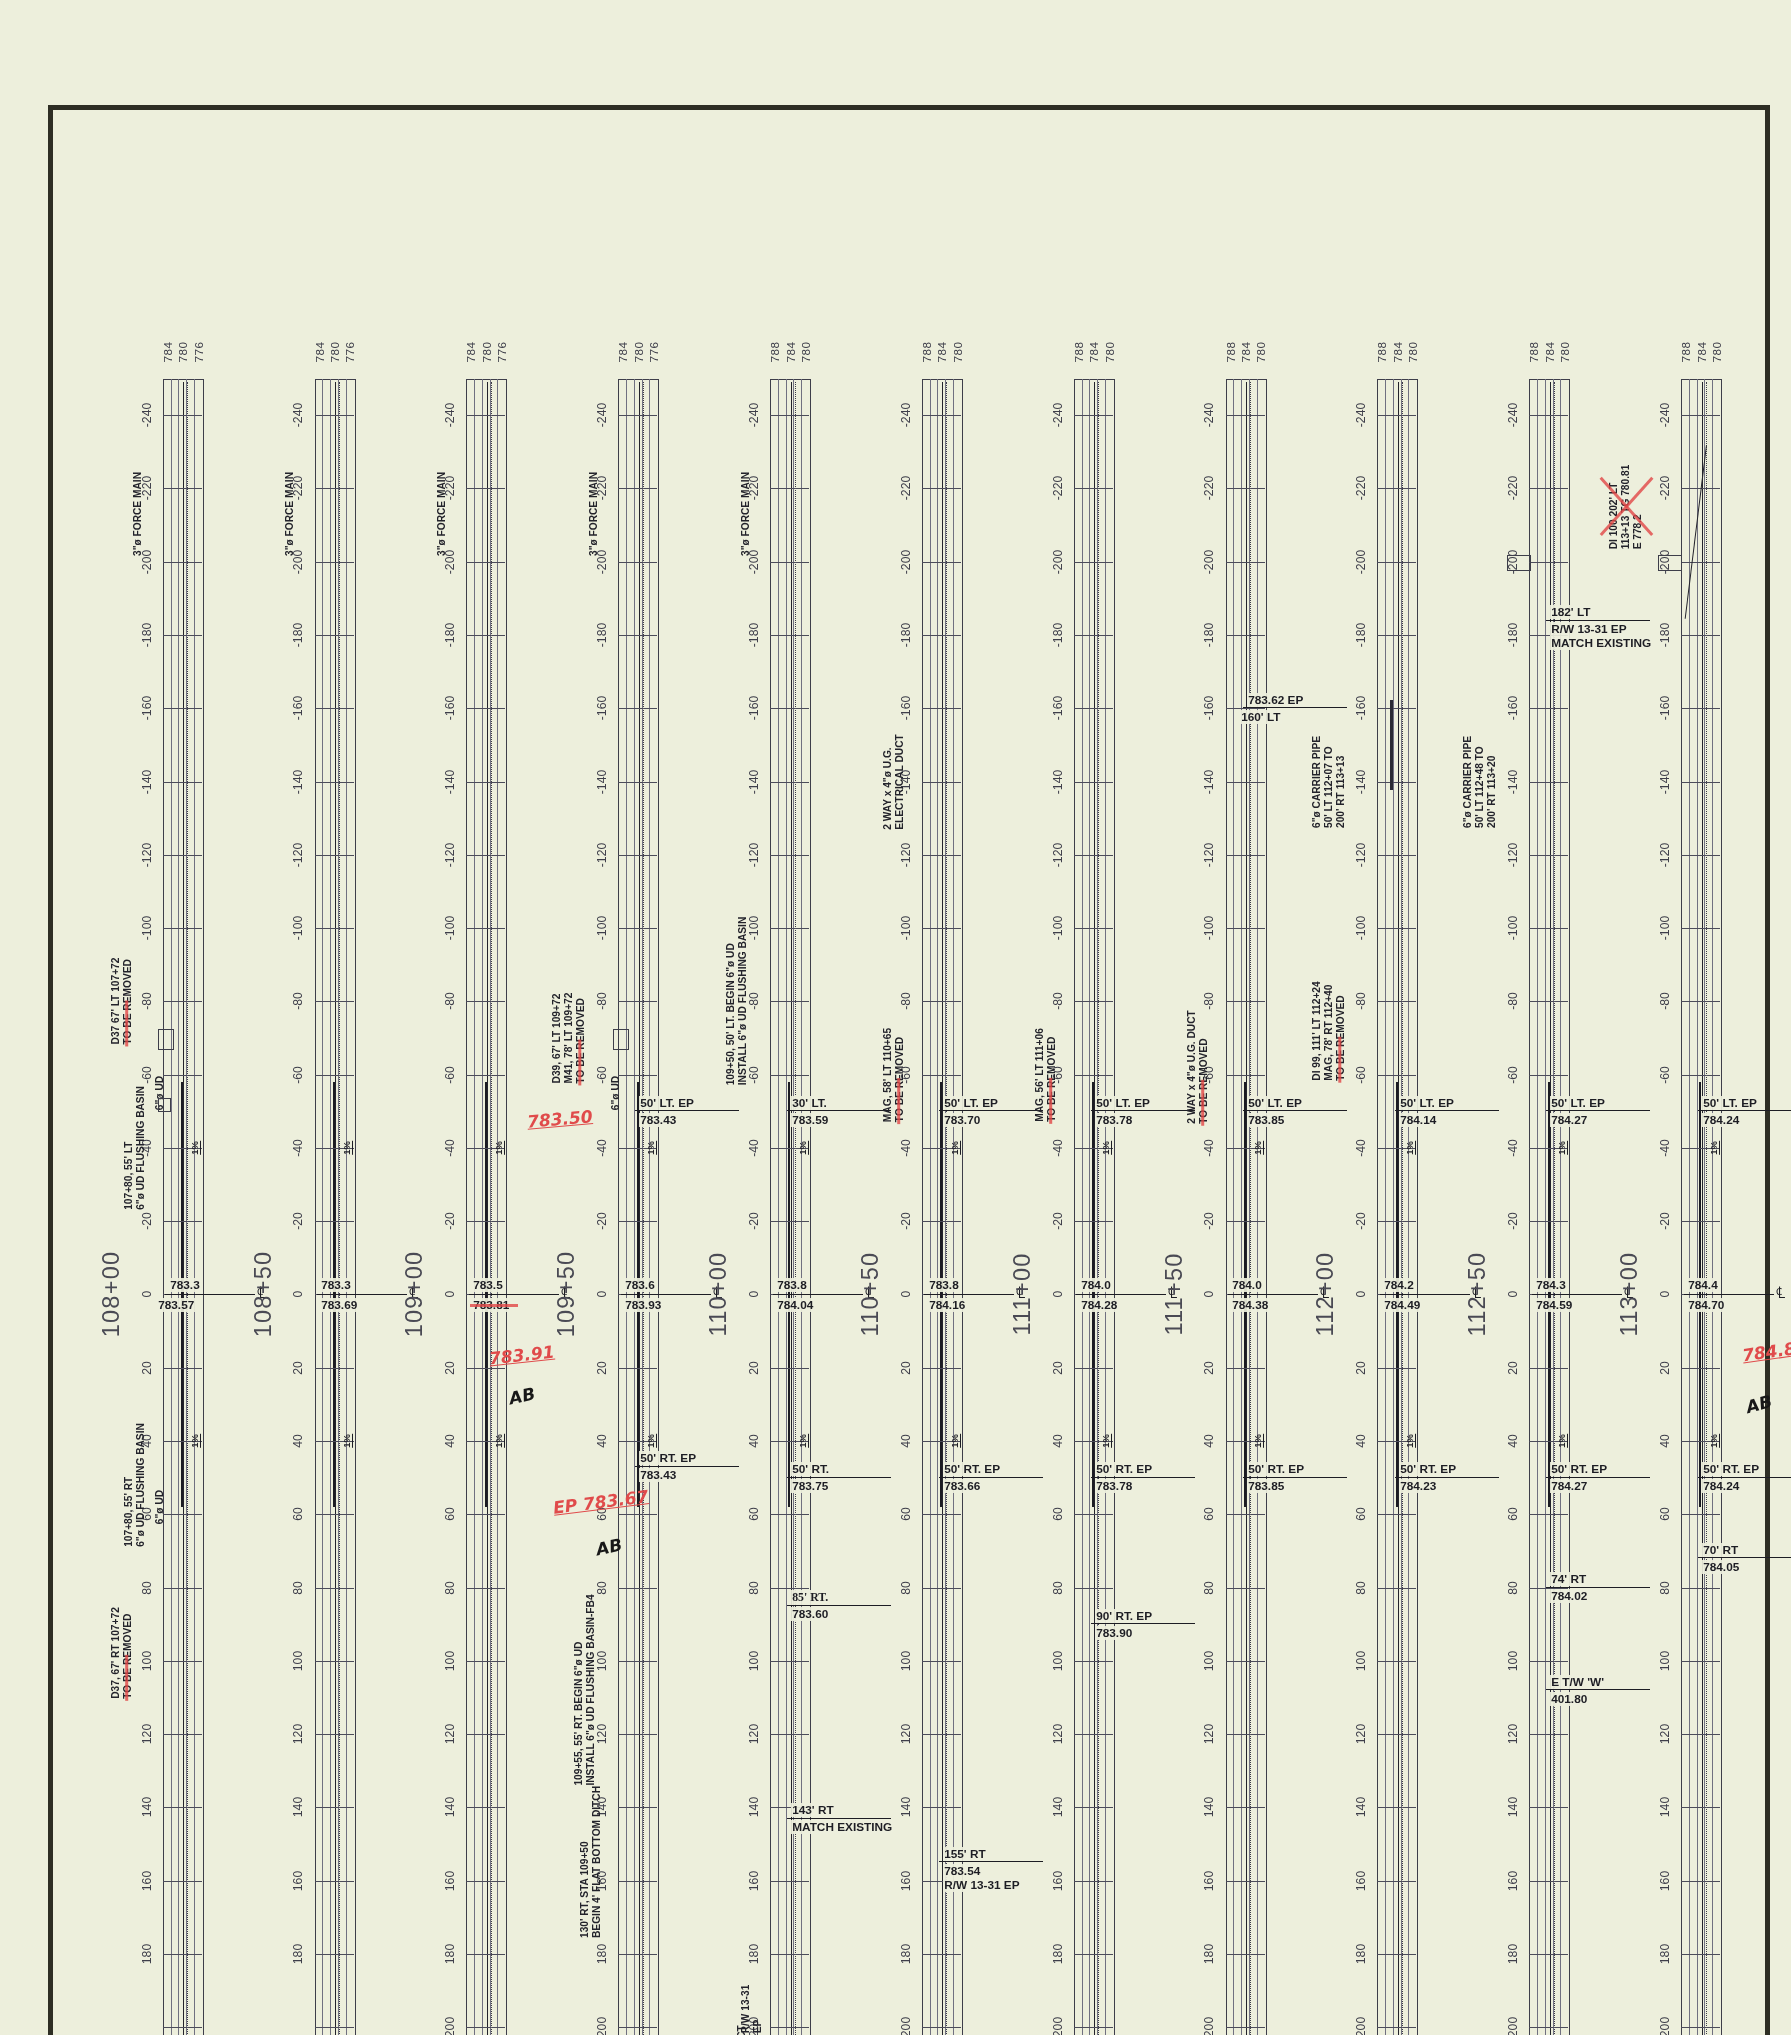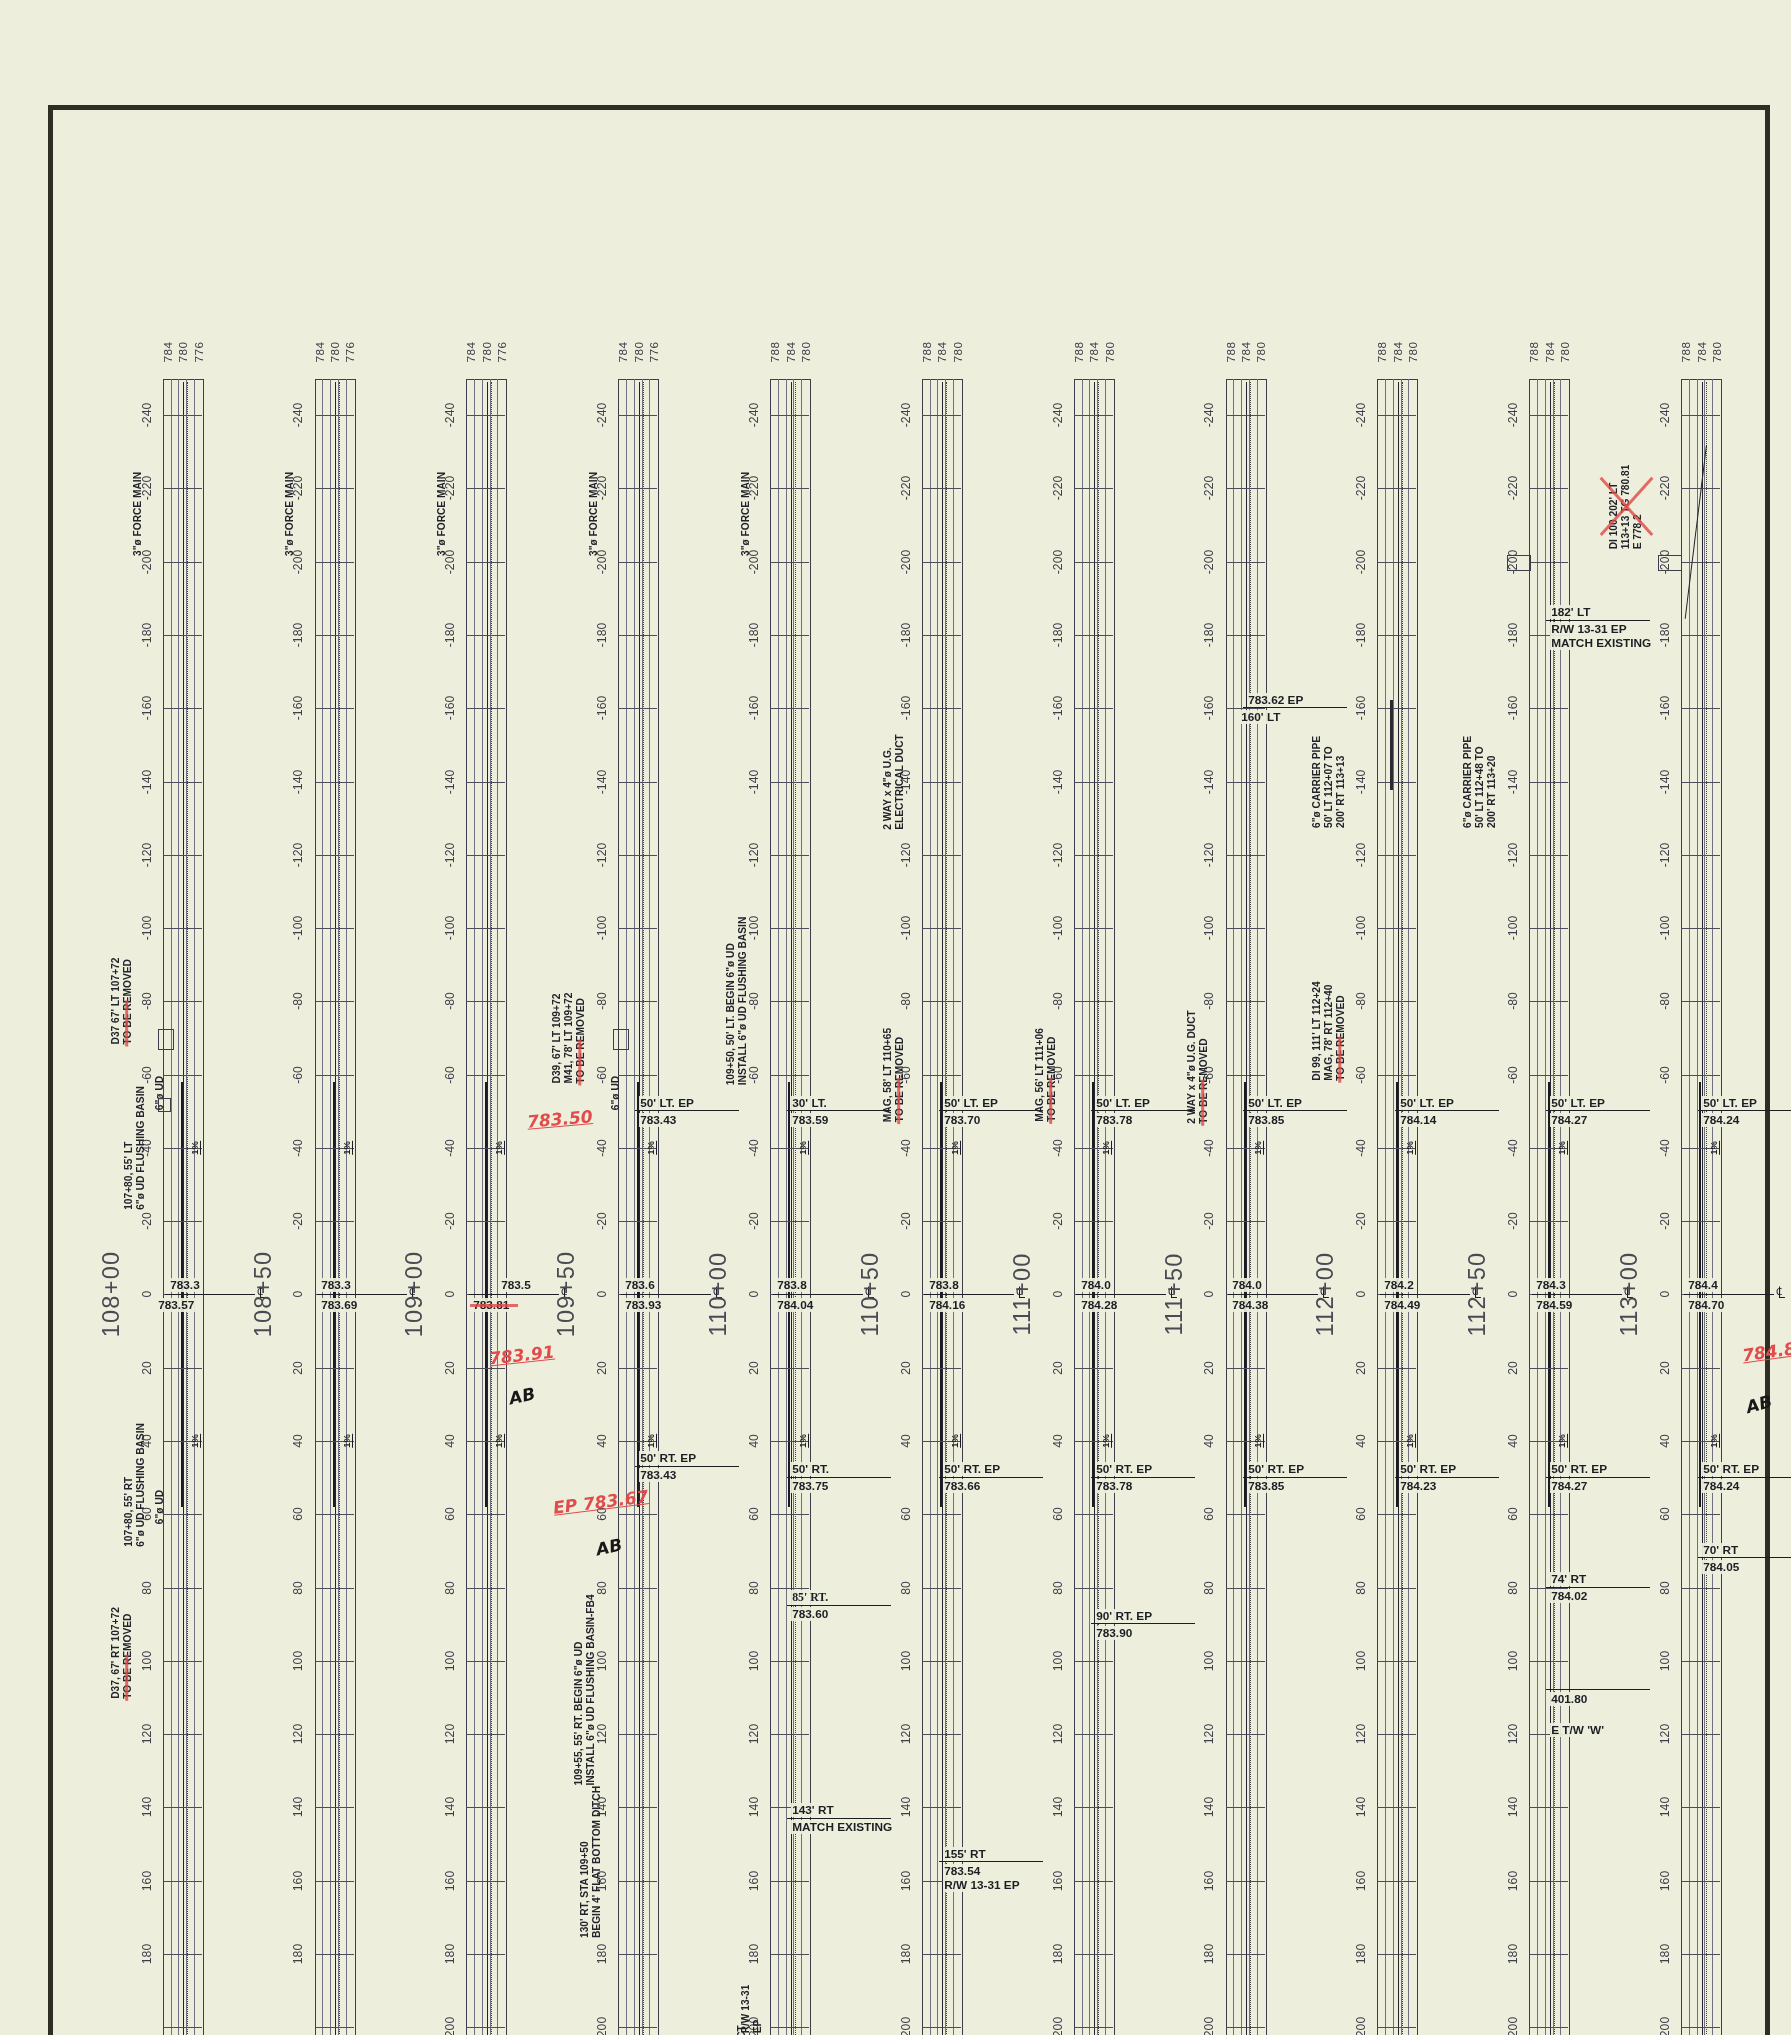--- a/index.html
+++ b/index.html
@@ -222,21 +222,21 @@
       <div class="t rot off" style="left: 450px; top: 1807px;">140</div>
       <div class="t rot off" style="left: 450px; top: 1881px;">160</div>
       <div class="t rot off" style="left: 450px; top: 1954px;">180</div>
       <div class="t rot off" style="left: 450px; top: 2027px;">200</div>
       <div class="t rot elev" style="left: 471px; top: 352px;">784</div>
       <div class="t rot elev" style="left: 487px; top: 352px;">780</div>
       <div class="t rot elev" style="left: 502px; top: 352px;">776</div>
       <div class="t rot slope" style="left: 499px; top: 1148px;">1%</div>
       <div class="t rot slope" style="left: 499px; top: 1441px;">1%</div>
       <div class="hline" style="left: 469px; top: 1294px; width: 90px; height: 1px; background: rgb(29, 29, 36);"></div>
-      <div class="t callout halo" style="left: 472px; top: 1278px; margin-left: 28px;">783.5</div>
+      <div class="t callout halo" style="left: 472px; top: 1278px;">783.5</div>
       <div class="t callout halo" style="left: 472px; top: 1298px;">783.81</div>
       <div class="t" style="left: 561px; top: 1281px; font-size: 16.3px; color: rgb(29, 29, 36);">℄</div>
       <div class="redbar" style="left: 470px; top: 1304px; width: 48px; height: 3.3px;"></div>
       <div class="t rot note" style="left: 442px; top: 514px;"><div>3"ø FORCE MAIN</div></div>
       <div class="t hand" style="left: 489px; top: 1345px; transform: rotate(-6deg); text-decoration: underline;">783.91</div>
       <div class="t hand handb" style="left: 509px; top: 1386px; transform: rotate(-12deg); text-decoration: none;">AB</div>
       <div class="band" style="left: 618px; top: 379px; width: 39px; height: 1960px;"></div>
       <div class="vline" style="left: 626px; top: 379px; width: 0.6px; height: 1960px; background: rgb(112, 112, 128);"></div>
       <div class="vline" style="left: 634px; top: 379px; width: 0.6px; height: 1960px; background: rgb(112, 112, 128);"></div>
       <div class="vline" style="left: 642px; top: 379px; width: 0.6px; height: 1960px; background: rgb(112, 112, 128);"></div>
@@ -763,21 +763,21 @@
       <div class="hline" style="left: 1546px; top: 1110px; width: 104px; height: 1px; background: rgb(29, 29, 36);"></div>
       <div class="t callout halo" style="left: 1550px; top: 1096px;">50' LT. EP</div>
       <div class="t callout halo" style="left: 1550px; top: 1113px;">784.27</div>
       <div class="hline" style="left: 1546px; top: 1477px; width: 104px; height: 1px; background: rgb(29, 29, 36);"></div>
       <div class="t callout halo" style="left: 1550px; top: 1462px;">50' RT. EP</div>
       <div class="t callout halo" style="left: 1550px; top: 1479px;">784.27</div>
       <div class="hline" style="left: 1546px; top: 1587px; width: 104px; height: 1px; background: rgb(29, 29, 36);"></div>
       <div class="t callout halo" style="left: 1550px; top: 1572px;">74' RT</div>
       <div class="t callout halo" style="left: 1550px; top: 1589px;">784.02</div>
       <div class="hline" style="left: 1546px; top: 1689px; width: 104px; height: 1px; background: rgb(29, 29, 36);"></div>
-      <div class="t callout halo" style="left: 1550px; top: 1675px; margin-top: 48px;">E T/W 'W'</div>
+      <div class="t callout halo" style="left: 1550px; top: 1675px;">E T/W 'W'</div>
       <div class="t callout halo" style="left: 1550px; top: 1692px;">401.80</div>
       <div class="t rot note" style="left: 1480px; top: 782px;"><div>6"ø CARRIER PIPE</div><div>50' LT 112+48 TO</div><div>200' RT 113+20</div></div>
       <div class="struct" style="left: 1507px; top: 555px; width: 22.4px; height: 14px;"></div>
       <div class="band" style="left: 1681px; top: 379px; width: 39px; height: 1715px;"></div>
       <div class="vline" style="left: 1689px; top: 379px; width: 0.6px; height: 1715px; background: rgb(112, 112, 128);"></div>
       <div class="vline" style="left: 1697px; top: 379px; width: 0.6px; height: 1715px; background: rgb(112, 112, 128);"></div>
       <div class="vline" style="left: 1704px; top: 379px; width: 0.6px; height: 1715px; background: rgb(112, 112, 128);"></div>
       <div class="vline" style="left: 1712px; top: 379px; width: 0.6px; height: 1715px; background: rgb(112, 112, 128);"></div>
       <div style="position: absolute; left: 1702px; top: 382px; width: 1.2px; height: 1708px; background: rgb(35, 35, 43);"></div>
       <div style="position: absolute; left: 1706px; top: 382px; width: 0px; height: 1708px; border-left: 0.8px dotted rgb(60, 60, 70);"></div>

